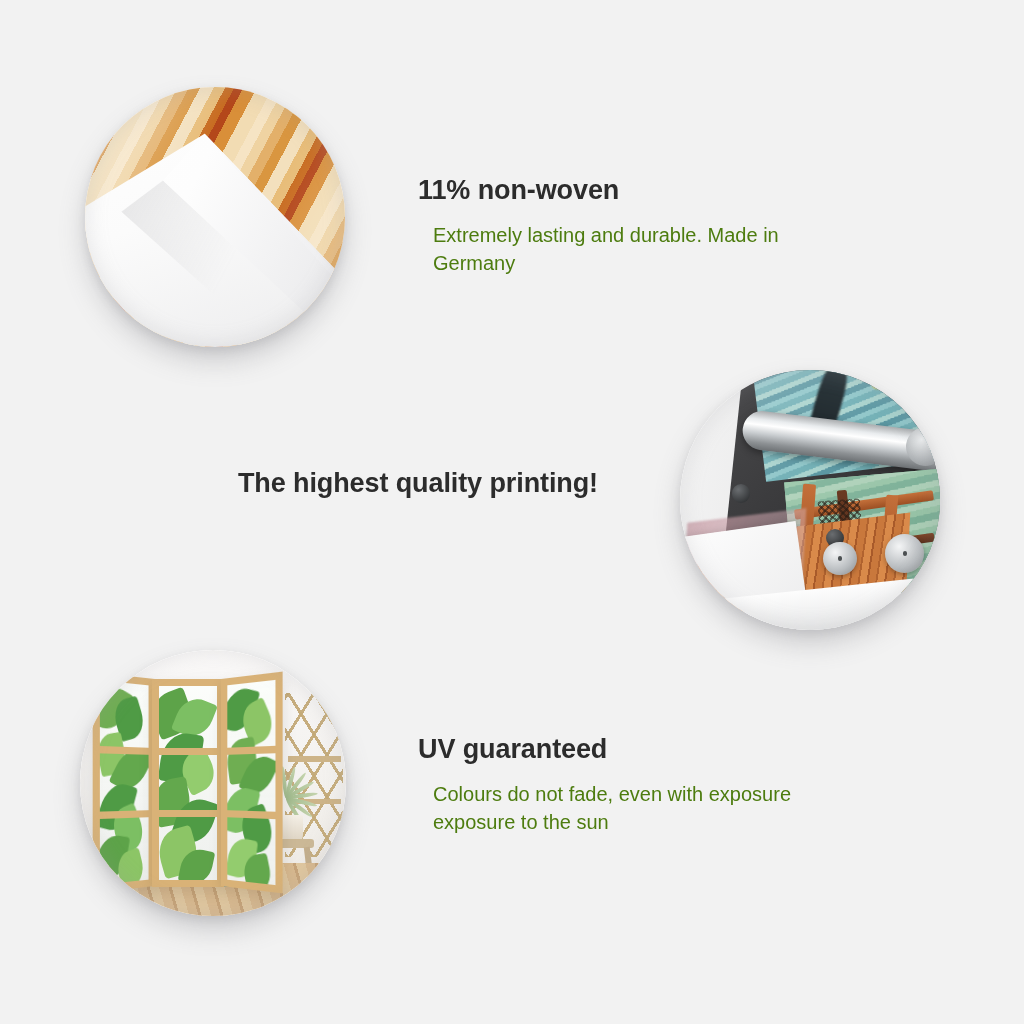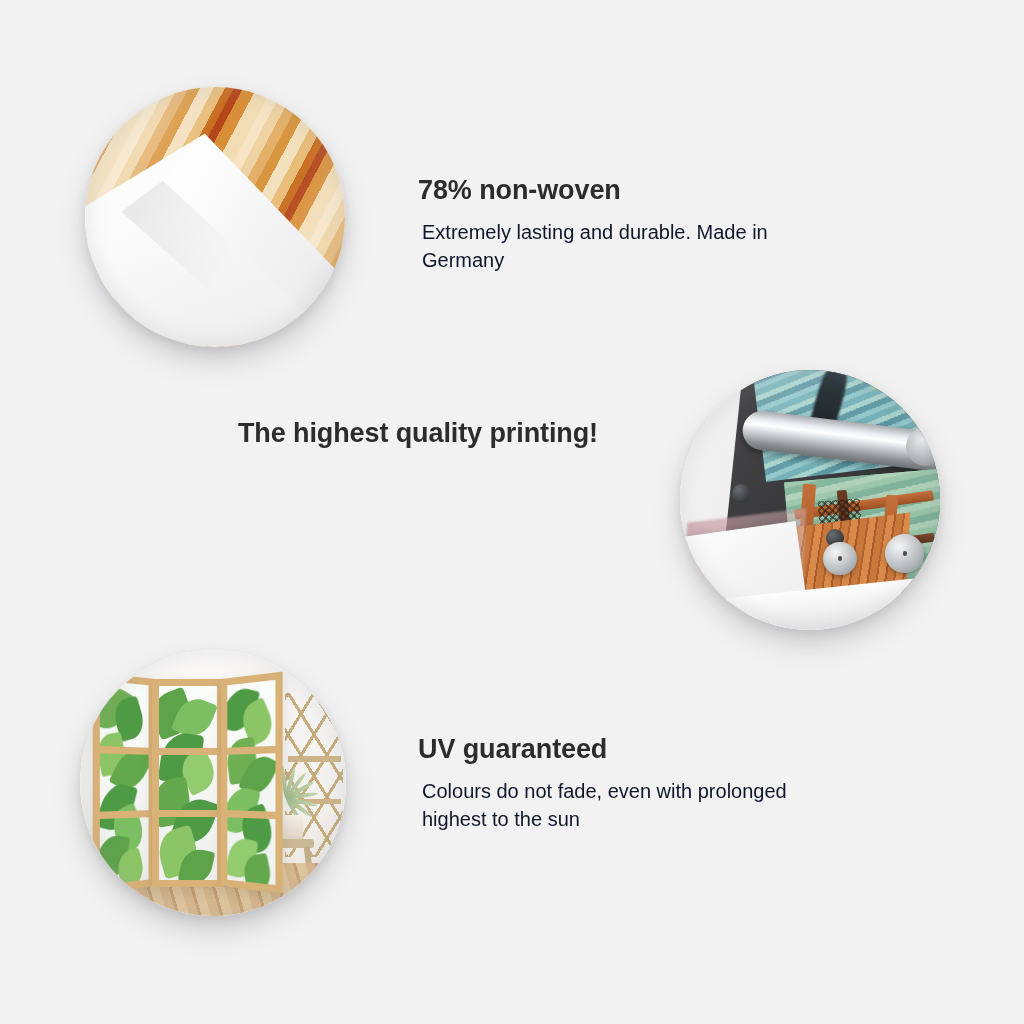--- a/index.html
+++ b/index.html
@@ -384,49 +384,49 @@
   .feature-text { position: absolute; }
   .feature-text h2 {
     margin: 0 0 12px 0;
     font-size: 27px;
     font-weight: bold;
     color: #2c2c2c;
     letter-spacing: -0.1px;
     line-height: 1.1;
   }
   .feature-text p {
-    margin: 4px;
+    margin: 15px;
     font-size: 20px;
     font-weight: normal;
-    color: #0f172a;
+    color: #4d7c0f;
     line-height: 1.42;
   }
 
   #text-nonwoven { left: 418px; top: 176px; width: 440px; text-align: left; }
-  #text-printing { left: 178px; top: 419px; width: 420px; text-align: right; }
+  #text-printing { left: 178px; top: 469px; width: 420px; text-align: right; }
   #text-uv       { left: 418px; top: 735px; width: 400px; text-align: left; }
 </style>
 </head>
 <body>
 
 <div class="canvas">
 
   <div class="medallion" id="medallion-nonwoven">
     <div class="scene">
       <div class="wp-print"></div>
       <div class="wp-print-sheen"></div>
       <div class="wp-backing"></div>
       <div class="wp-flap-shadow"></div>
       <div class="wp-flap-front"></div>
       <div class="wp-fold-edge"></div>
     </div>
   </div>
 
   <div class="feature-text" id="text-nonwoven">
-    <h2>78% non-woven</h2>
+    <h2>11% non-woven</h2>
     <p>Extremely lasting and durable. Made in Germany</p>
   </div>
 
   <div class="medallion" id="medallion-printing">
     <div class="scene">
       <div class="pr-wall"></div>
       <div class="pr-body"></div>
       <div class="pr-artwork-top"></div>
       <div class="pr-art-dark-streak"></div>
       <div class="pr-art-yellow"></div>
@@ -525,16 +525,16 @@
           <div class="leaf" style="left:36%;top:86%;width:54%;height:18%;background:#63a84d;transform:rotate(-12deg)"></div>
         </div>
         <div class="mullion" style="top:32%"></div>
         <div class="mullion" style="top:64%"></div>
       </div>
     </div>
   </div>
 
   <div class="feature-text" id="text-uv">
     <h2>UV guaranteed</h2>
-    <p>Colours do not fade, even with prolonged highest to the sun</p>
+    <p>Colours do not fade, even with exposure exposure to the sun</p>
   </div>
 
 </div>
 
 </body></html>

